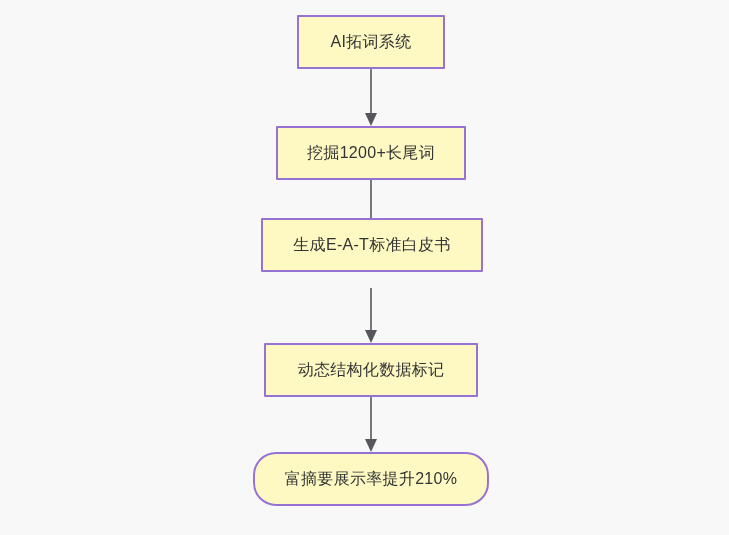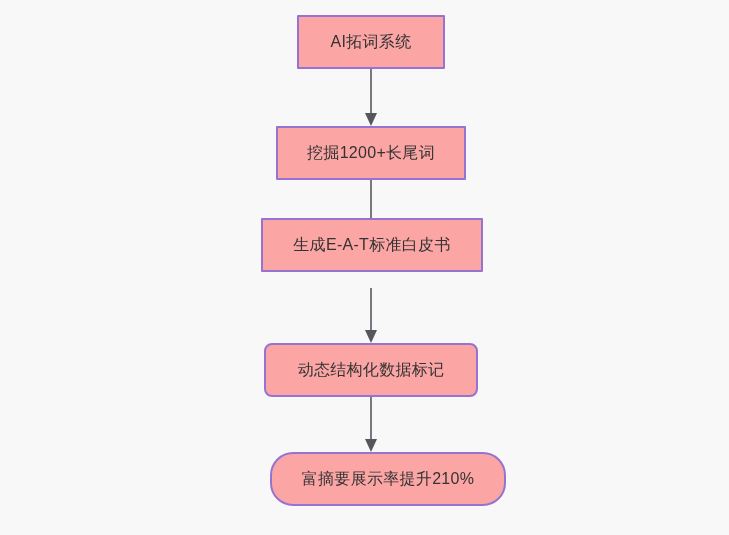--- a/index.html
+++ b/index.html
@@ -18,21 +18,21 @@
   #flow-canvas {
     position: relative;
     width: 729px;
     height: 535px;
     background: #f8f8f8;
   }
 
   .node {
     position: absolute;
     box-sizing: border-box;
-    background: #fca5a5;
+    background: #fef9c3;
     border: 2px solid #9673d3;
     border-radius: 1px;
     display: flex;
     align-items: center;
     justify-content: center;
     color: #333333;
     font-size: 16px;
     line-height: 1.2;
     letter-spacing: 0.3px;
     white-space: nowrap;
@@ -93,21 +93,21 @@
   </div>
 
   <div class="node" id="node-n2" style="left: 276px; top: 126px; width: 190px; height: 54px;">
     <span class="node-label">挖掘1200+长尾词</span>
   </div>
 
   <div class="node" id="node-n3" style="left: 261px; top: 218px; width: 222px; height: 54px;">
     <span class="node-label">生成E-A-T标准白皮书</span>
   </div>
 
-  <div class="node" id="node-n4" style="left: 264px; top: 343px; width: 214px; height: 54px; border-radius: 8px;">
+  <div class="node" id="node-n4" style="left: 264px; top: 343px; width: 214px; height: 54px;">
     <span class="node-label">动态结构化数据标记</span>
   </div>
 
-  <div class="node" id="node-n5" style="left: 270px; top: 452px; width: 236px; height: 54px; border-radius: 23px;">
+  <div class="node" id="node-n5" style="left: 253px; top: 452px; width: 236px; height: 54px; border-radius: 23px;">
     <span class="node-label">富摘要展示率提升210%</span>
   </div>
 
 </div>
 
 </body></html>

